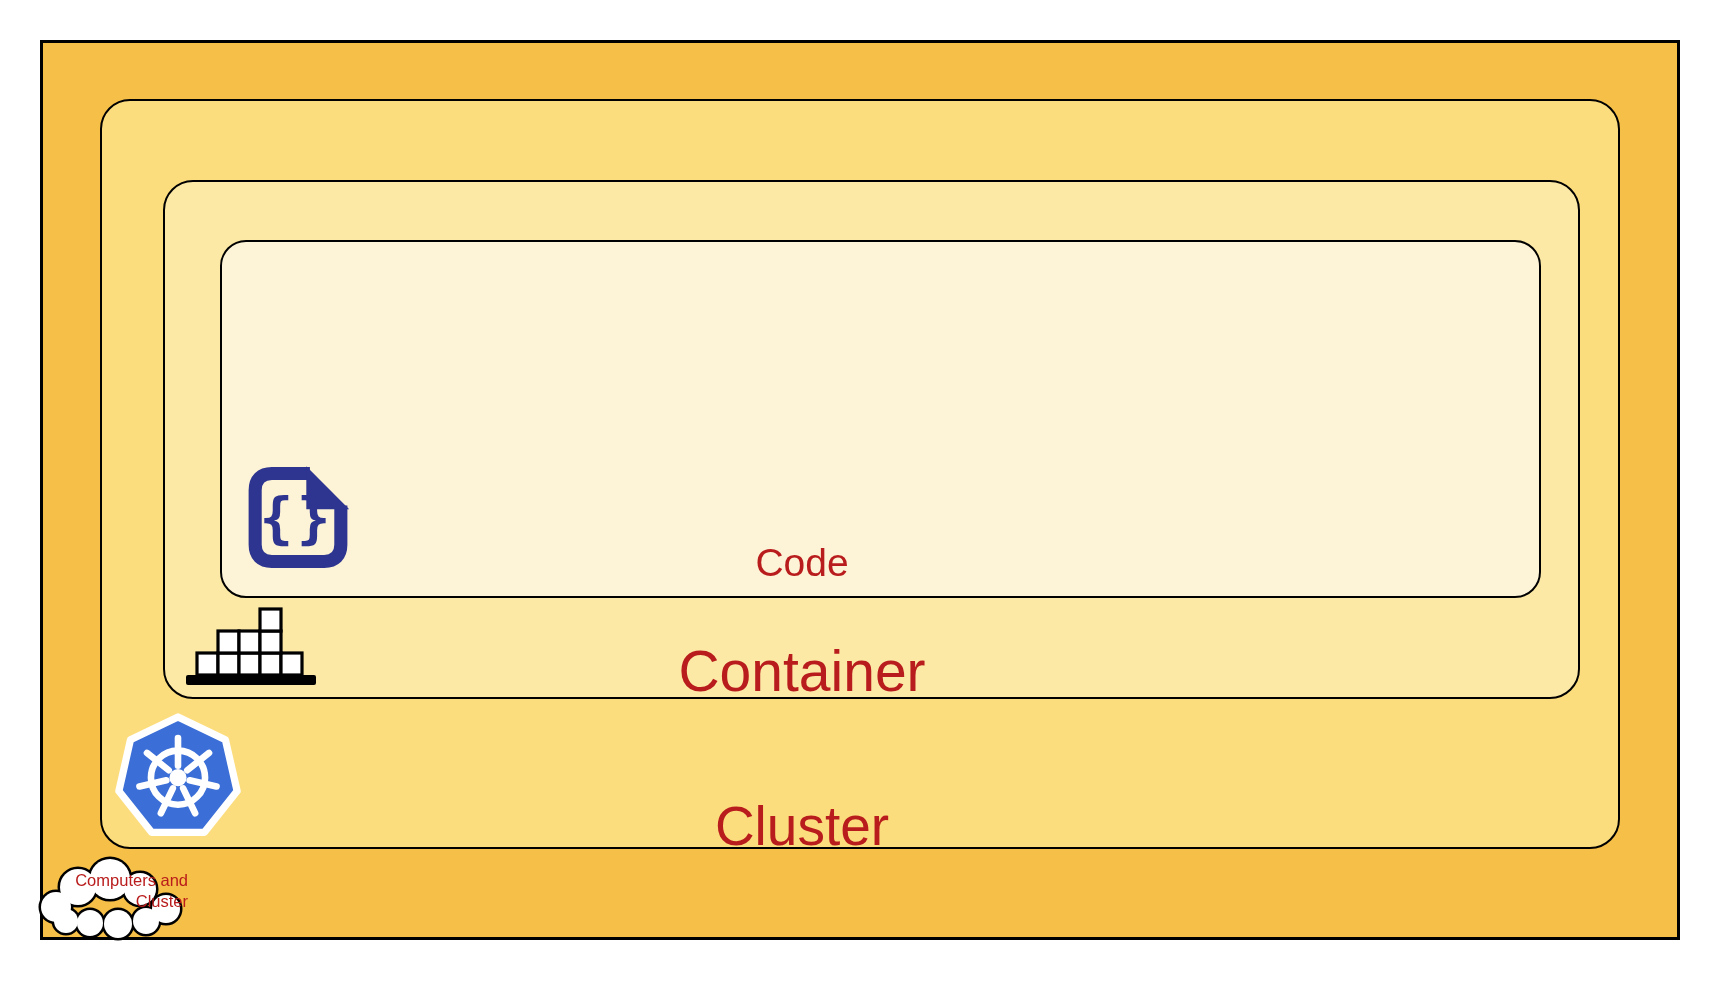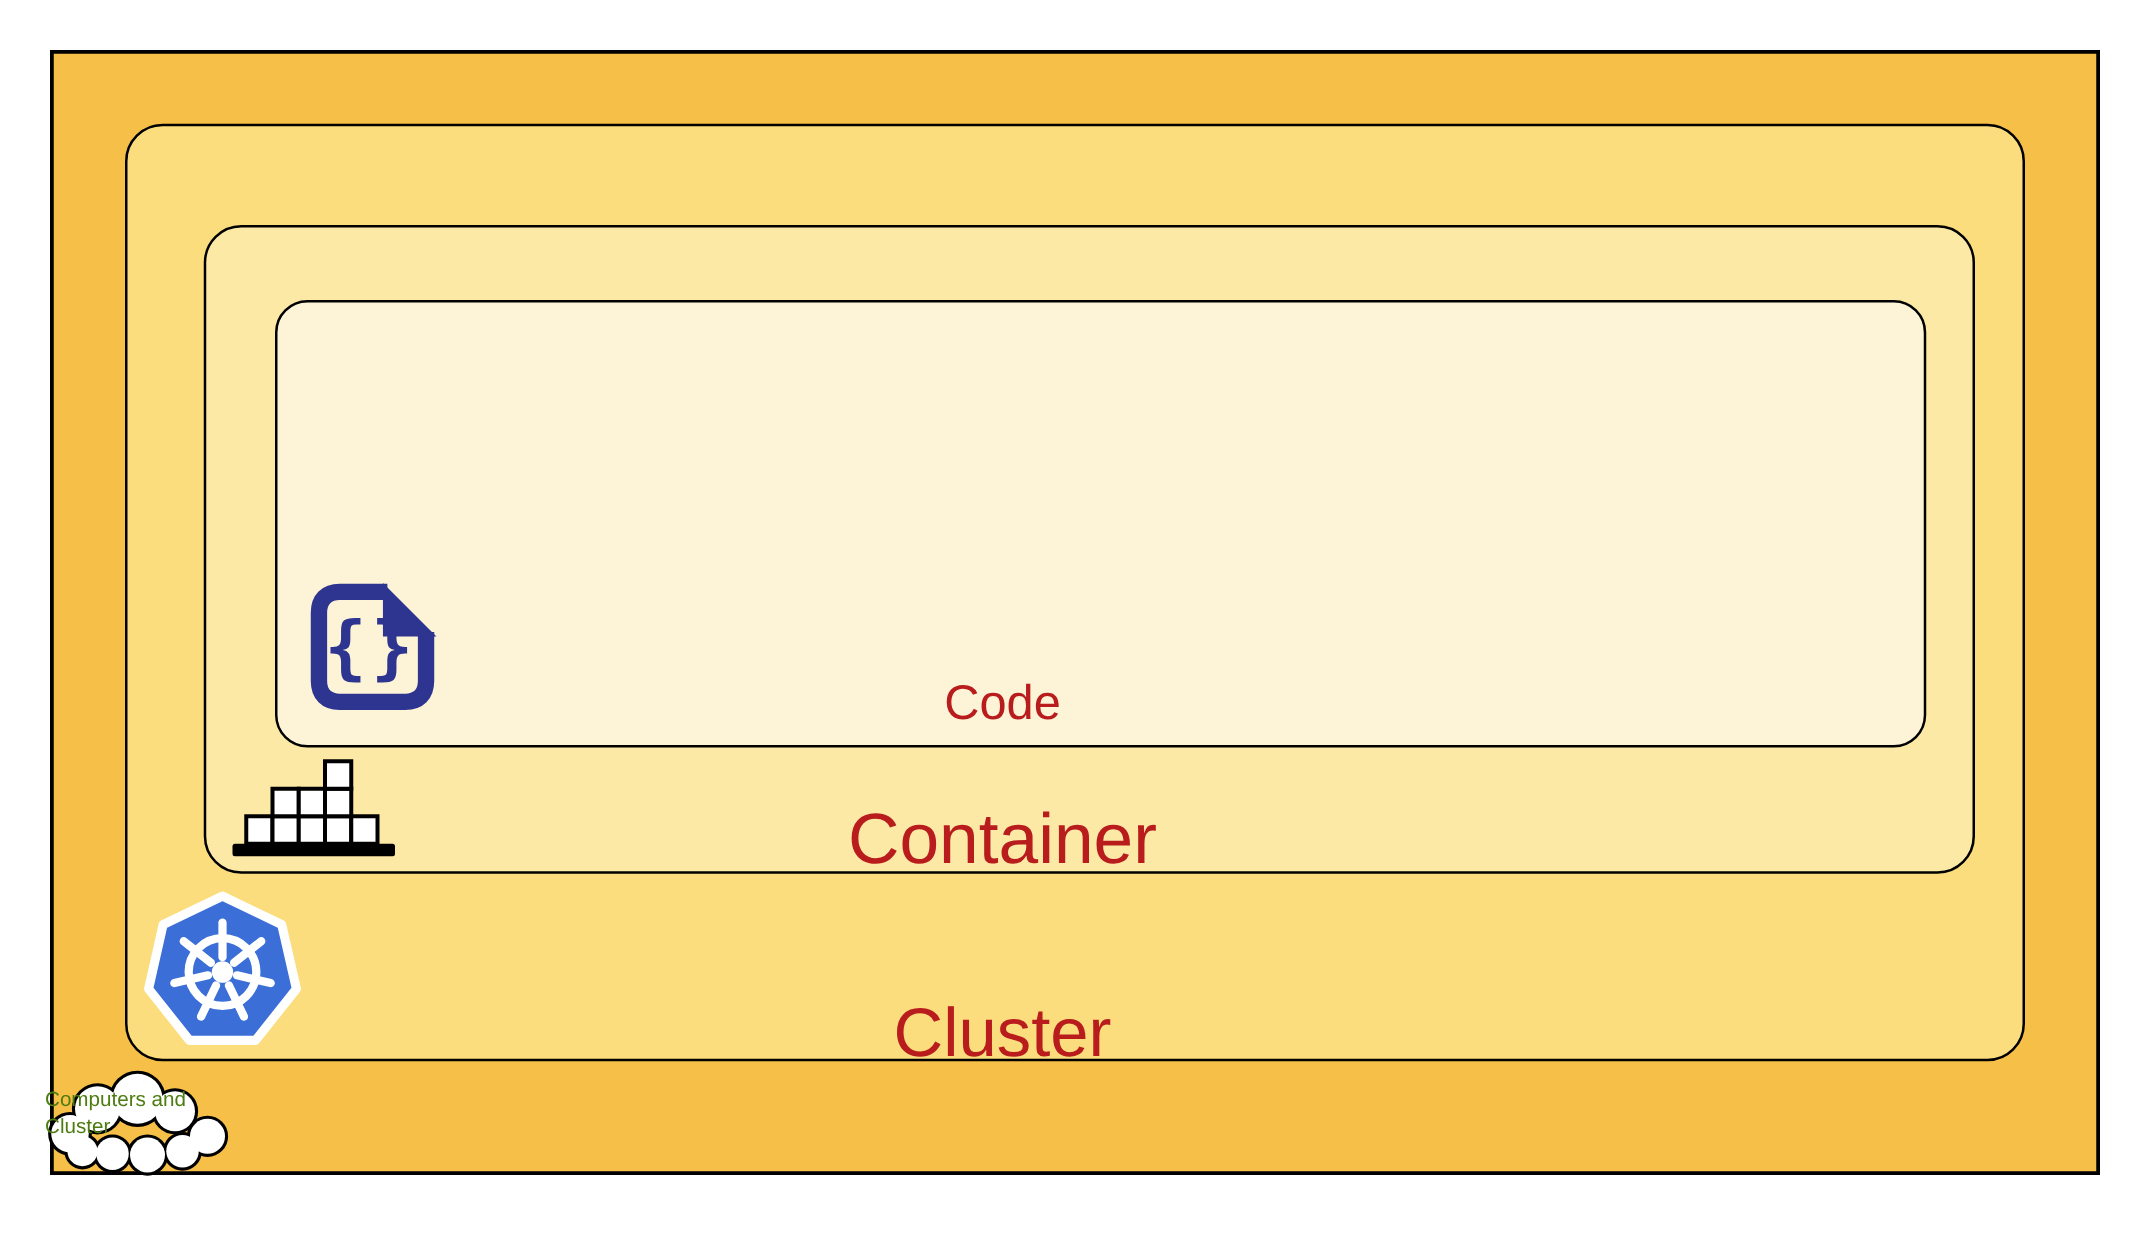--- a/index.html
+++ b/index.html
@@ -69,24 +69,24 @@
   }
   .icon-code      { left: 238px; top: 458px; width: 120px; height: 119px; }
   .icon-container { left: 185px; top: 604px; width: 132px; height: 82px;  }
   .icon-k8s       { left: 112px; top: 709px; width: 132px; height: 132px; }
   .icon-cloud     { left: 36px;  top: 849px; width: 152px; height: 93px;  }
   .cloud-caption {
     position: absolute;
     left: 36px;
     top: 870px;
     width: 152px;
-    text-align: left;
+    text-align: right;
     font-size: 16.5px;
     line-height: 21px;
-    color: #4d7c0f;
+    color: #b91c1c;
     z-index: 31;
     white-space: nowrap;
   }
 </style>
 </head>
 <body>
 
 <div class="canvas">
 
   <div class="box datacenter"></div>

